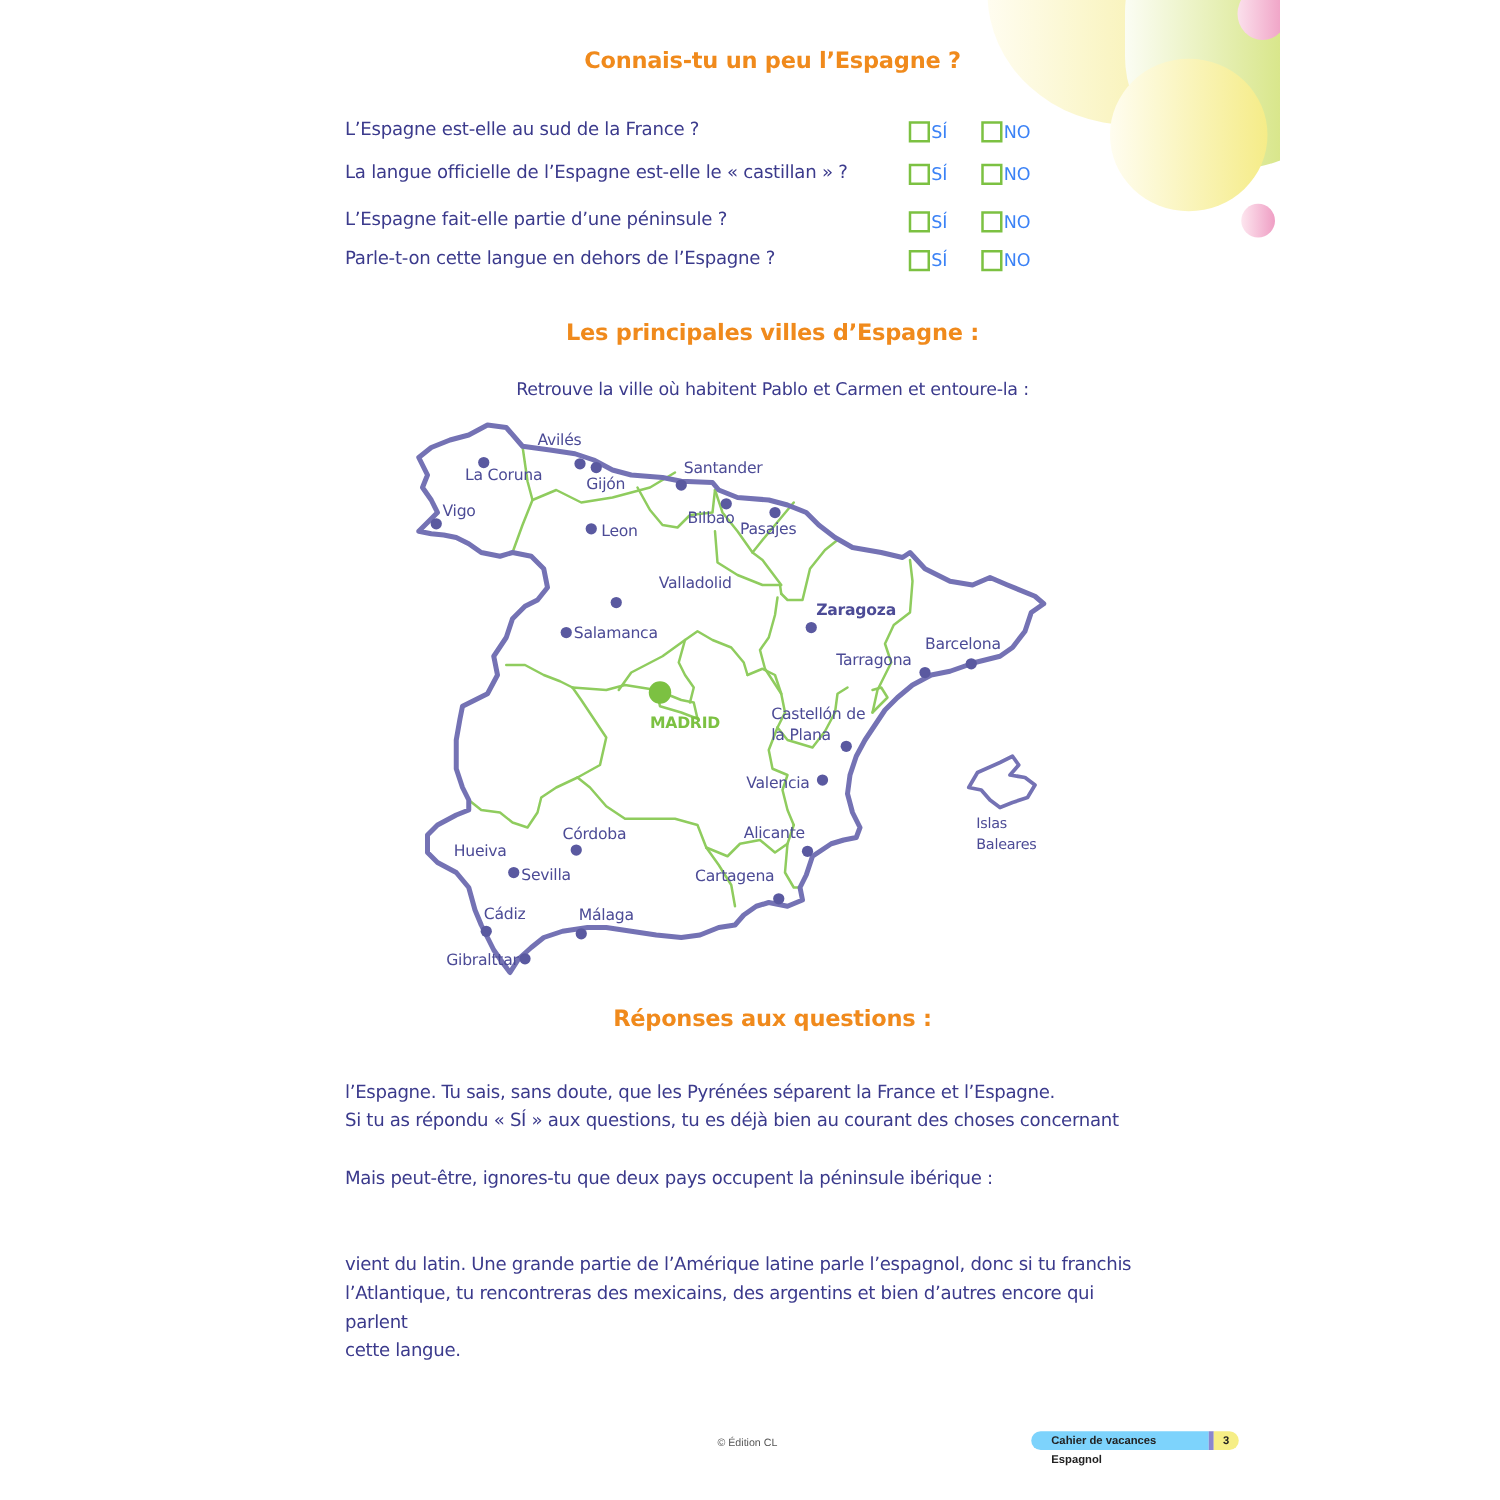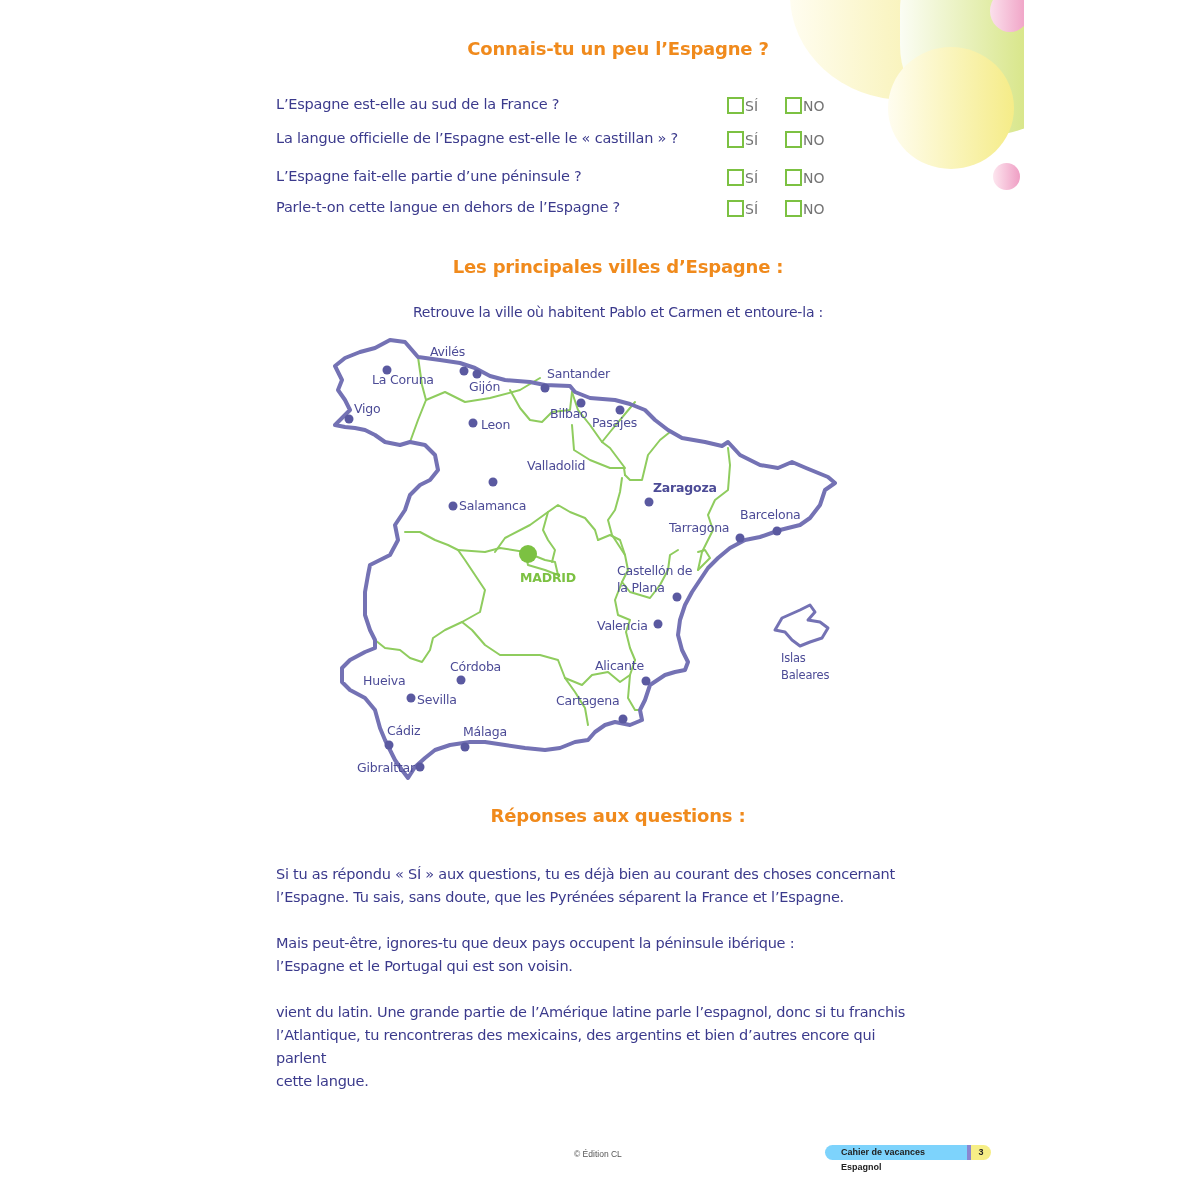--- a/index.html
+++ b/index.html
@@ -22,21 +22,21 @@
   .h { position:absolute; left:0; width:1236px; text-align:center;
        font-family:"DejaVu Sans", sans-serif; font-weight:bold; color:#f08a1c; font-size:18px; letter-spacing:-0.2px; }
   .h1 { top:38px; }
   .h2 { top:256px; }
   .h3 { top:805px; }
 
   .q-row { position:absolute; left:276px; width:560px; height:24px; }
   .q-text { position:absolute; left:0; top:0; font-size:14.5px; color:#3b3a8c; white-space:nowrap; letter-spacing:-0.2px; }
   .opt { position:absolute; top:-4px; display:flex; align-items:flex-end; height:22px; }
   .box { width:17px; height:17px; border:2px solid #7cc142; box-sizing:border-box; }
-  .opt-label { font-size:14px; color:#737373; margin-left:1px; line-height:15px; }
+  .opt-label { font-size:14px; color:#3b82f6; margin-left:1px; line-height:15px; }
   .opt-si { left:451px; }
   .opt-no { left:509px; }
 
   .instr { position:absolute; left:0; width:1236px; top:304px; text-align:center; font-size:14px; color:#3b3a8c; letter-spacing:-0.2px; }
 
   .map { position:absolute; left:330px; top:330px; width:530px; height:460px; }
   .map svg { position:absolute; left:0; top:0; }
   .city { position:absolute; font-size:12.5px; color:#4c4b96; white-space:nowrap; line-height:14px; letter-spacing:-0.2px; }
   .madrid { color:#7cc142; font-weight:bold; font-size:12.5px; }
 
@@ -202,26 +202,25 @@
   <span class="city" style="left:57px;top:394px;">Cádiz</span>
   <span class="city" style="left:133px;top:395px;">Málaga</span>
   <span class="city" style="left:27px;top:431px;">Gibralttar</span>
   <span class="city" style="left:451px;top:321px;font-size:11.5px;">Islas</span>
   <span class="city" style="left:451px;top:338px;font-size:11.5px;">Baleares</span>
 </div>
 
 <div class="h h3">Réponses aux questions :</div>
 
 <div class="para p1">
+  <div>l’Espagne. Tu sais, sans doute, que les Pyrénées séparent la France et l’Espagne.</div>
   <div>Si tu as répondu « SÍ » aux questions, tu es déjà bien au courant des choses concernant</div>
-  <div>l’Espagne. Tu sais, sans doute, que les Pyrénées séparent la France et l’Espagne.</div>
 </div>
 <div class="para p2">
   <div>Mais peut-être, ignores-tu que deux pays occupent la péninsule ibérique :</div>
-  <div>l’Espagne et le Portugal qui est son voisin.</div>
 </div>
 <div class="para p3">
   <div>vient du latin. Une grande partie de l’Amérique latine parle l’espagnol, donc si tu franchis</div>
   <div>l’Atlantique, tu rencontreras des mexicains, des argentins et bien d’autres encore qui parlent</div>
   <div>cette langue.</div>
 </div>
 
 <div class="copyright">© Édition CL</div>
 <div class="badge">
   <span class="badge-title">Cahier de vacances Espagnol</span>

